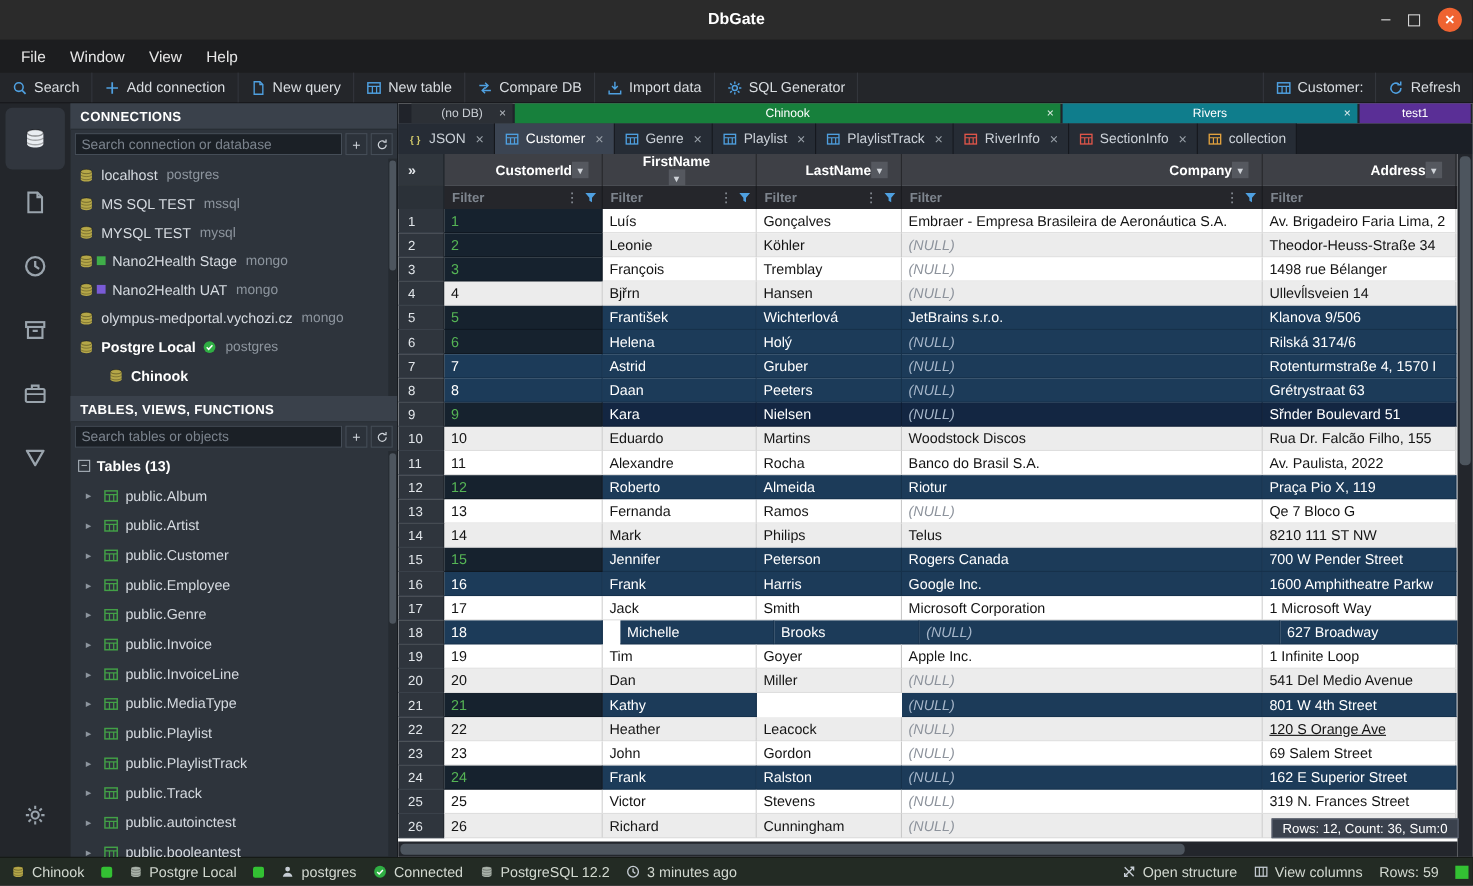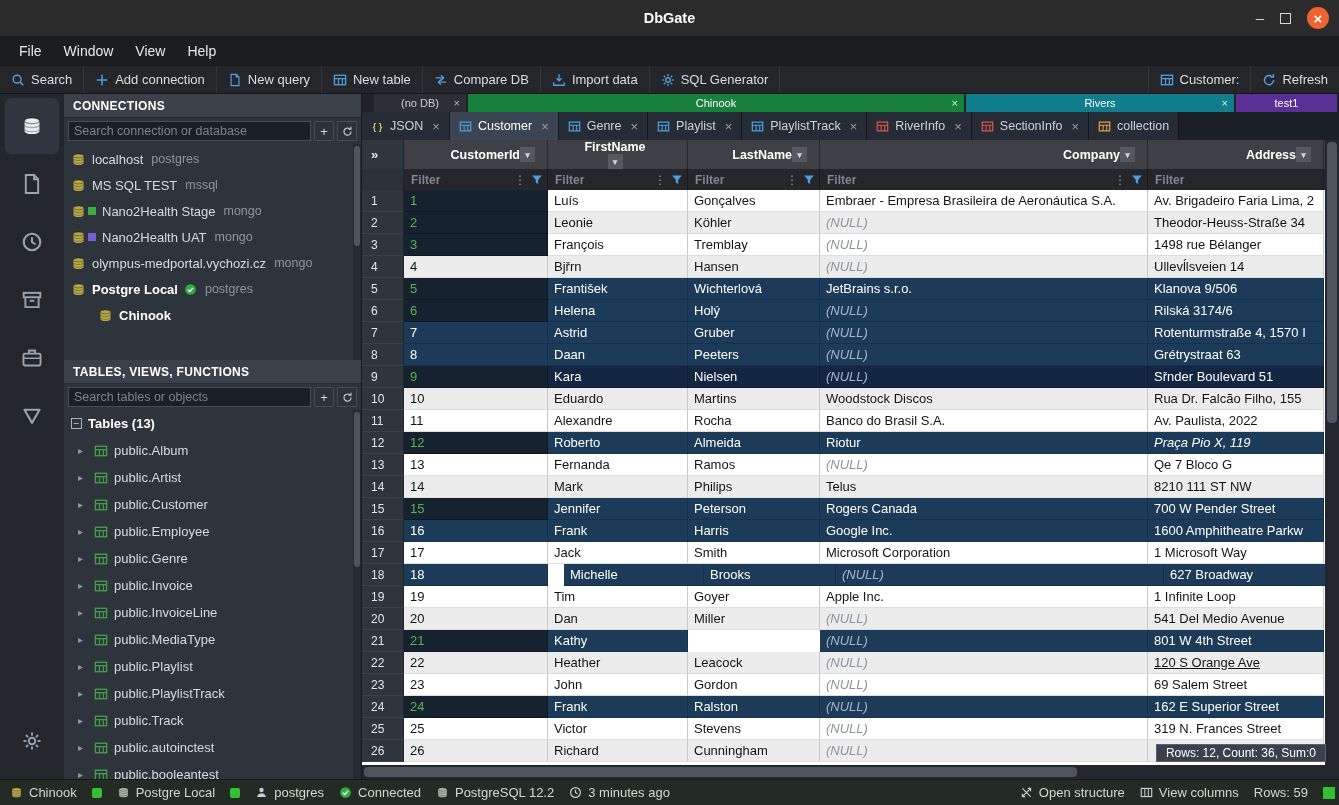--- a/index.html
+++ b/index.html
@@ -337,20 +337,31 @@
             <span class="conn-type">mssql</span>
           </div>
           <div class="list-item">
             <span style="display: flex;">
               <svg width="15" height="15" viewBox="0 0 16 16" aria-hidden="true">
                 <path d="M2.6 4.4v7.2c0 1.3 2.4 2.3 5.4 2.3s5.4-1 5.4-2.3V4.4z" fill="#b5a748"></path>
                 <ellipse cx="8" cy="4.2" rx="5.4" ry="2.1" fill="#b5a748" stroke="rgba(0,0,0,.4)" stroke-width="0.9"></ellipse>
                 <path d="M2.6 7.6c.9.9 3 1.5 5.4 1.5s4.5-.6 5.4-1.5M2.6 10.6c.9.9 3 1.5 5.4 1.5s4.5-.6 5.4-1.5" fill="none" stroke="rgba(0,0,0,.3)" stroke-width="0.9"></path>
               </svg>
             </span>
+            <span>MYSQL TEST</span>
+            <span class="conn-type">mysql</span>
+          </div>
+          <div class="list-item">
+            <span style="display: flex;">
+              <svg width="15" height="15" viewBox="0 0 16 16" aria-hidden="true">
+                <path d="M2.6 4.4v7.2c0 1.3 2.4 2.3 5.4 2.3s5.4-1 5.4-2.3V4.4z" fill="#b5a748"></path>
+                <ellipse cx="8" cy="4.2" rx="5.4" ry="2.1" fill="#b5a748" stroke="rgba(0,0,0,.4)" stroke-width="0.9"></ellipse>
+                <path d="M2.6 7.6c.9.9 3 1.5 5.4 1.5s4.5-.6 5.4-1.5M2.6 10.6c.9.9 3 1.5 5.4 1.5s4.5-.6 5.4-1.5" fill="none" stroke="rgba(0,0,0,.3)" stroke-width="0.9"></path>
+              </svg>
+            </span>
             <span class="badge" style="background: rgb(63, 174, 73);"></span>
             <span>Nano2Health Stage</span>
             <span class="conn-type">mongo</span>
           </div>
           <div class="list-item">
             <span style="display: flex;">
               <svg width="15" height="15" viewBox="0 0 16 16" aria-hidden="true">
                 <path d="M2.6 4.4v7.2c0 1.3 2.4 2.3 5.4 2.3s5.4-1 5.4-2.3V4.4z" fill="#b5a748"></path>
                 <ellipse cx="8" cy="4.2" rx="5.4" ry="2.1" fill="#b5a748" stroke="rgba(0,0,0,.4)" stroke-width="0.9"></ellipse>
                 <path d="M2.6 7.6c.9.9 3 1.5 5.4 1.5s4.5-.6 5.4-1.5M2.6 10.6c.9.9 3 1.5 5.4 1.5s4.5-.6 5.4-1.5" fill="none" stroke="rgba(0,0,0,.3)" stroke-width="0.9"></path>
@@ -808,21 +819,21 @@
                 <div class="gcell" style="width: 132px;">Rocha</div>
                 <div class="gcell" style="width: 328px;">Banco do Brasil S.A.</div>
                 <div class="gcell" style="width: 176px;">Av. Paulista, 2022</div>
               </div>
               <div class="grow">
                 <div class="gutter">12</div>
                 <div class="gcell c-idg" style="width: 144px;">12</div>
                 <div class="gcell c-sel" style="width: 140px;">Roberto</div>
                 <div class="gcell c-sel" style="width: 132px;">Almeida</div>
                 <div class="gcell c-sel" style="width: 328px;">Riotur</div>
-                <div class="gcell c-sel" style="width: 176px; font-style: italic;">Praça Pio X, 119</div>
+                <div class="gcell c-sel" style="width: 176px;">Praça Pio X, 119</div>
               </div>
               <div class="grow">
                 <div class="gutter">13</div>
                 <div class="gcell" style="width: 144px;">13</div>
                 <div class="gcell" style="width: 140px;">Fernanda</div>
                 <div class="gcell" style="width: 132px;">Ramos</div>
                 <div class="gcell null" style="width: 328px;">(NULL)</div>
                 <div class="gcell" style="width: 176px;">Qe 7 Bloco G</div>
               </div>
               <div class="grow">

